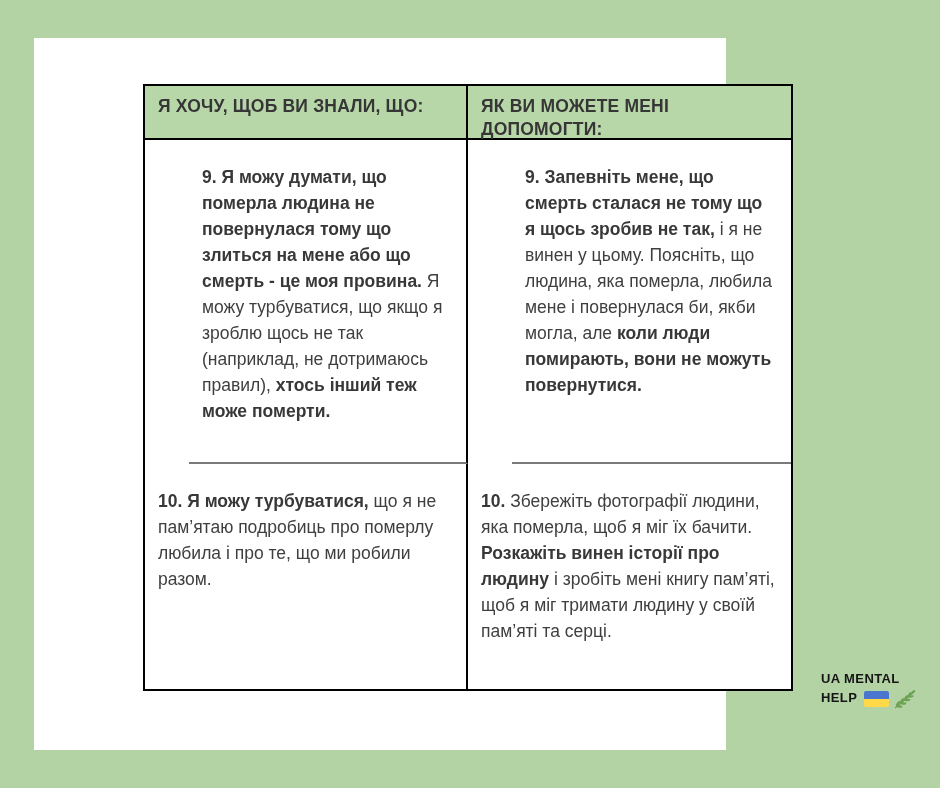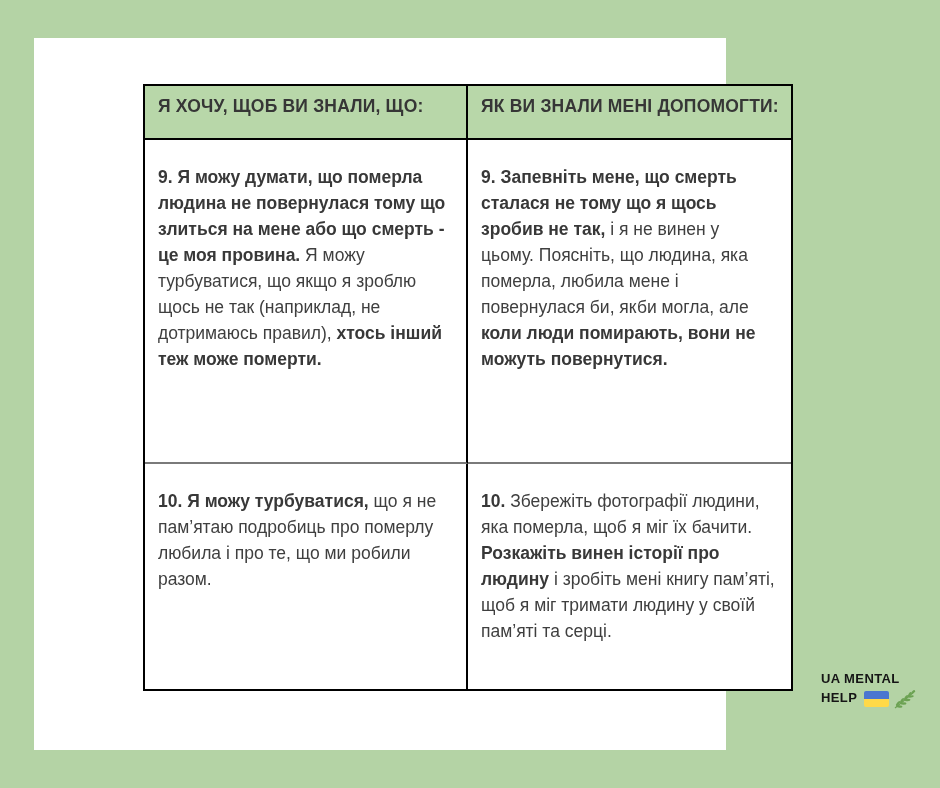--- a/index.html
+++ b/index.html
@@ -48,20 +48,21 @@
   .td {
     padding: 24px 16px 0 13px;
     font-size: 17.5px;
     line-height: 26px;
     color: var(--text-color, #3f3f3f);
     box-sizing: border-box;
     background: var(--card-bg, #ffffff);
   }
   .row-9 {
     border-bottom: 2px solid var(--row-divider, #7a7a7a);
+    margin-left: 44px;
   }
   .td .b {
     font-weight: 700;
     color: #383838;
   }
   .brand {
     position: absolute;
     left: 787px;
     top: 632px;
     color: var(--brand-text, #151515);
@@ -91,21 +92,21 @@
     top: 2px;
   }
 </style>
 </head>
 <body>
 
 <div class="card">
 
   <div class="grief-table">
     <div class="th col-left">Я ХОЧУ, ЩОБ ВИ ЗНАЛИ, ЩО:</div>
-    <div class="th">ЯК ВИ ЗНАЛИ МЕНІ ДОПОМОГТИ:</div>
+    <div class="th">ЯК ВИ МОЖЕТЕ МЕНІ ДОПОМОГТИ:</div>
 
     <div class="td col-left row-9"><span class="b">9. Я можу думати, що померла людина не повернулася тому що злиться на мене або що смерть - це моя провина.</span><span> Я можу турбуватися, що якщо я зроблю щось не так (наприклад, не дотримаюсь правил), </span><span class="b">хтось інший теж може померти.</span></div>
     <div class="td row-9"><span class="b">9. Запевніть мене, що смерть сталася не тому що я щось зробив не так,</span><span> і я не винен у цьому. Поясніть, що людина, яка померла, любила мене і повернулася би, якби могла, але </span><span class="b">коли люди помирають, вони не можуть повернутися.</span></div>
 
     <div class="td col-left"><span class="b">10. Я можу турбуватися,</span><span> що я не пам’ятаю подробиць про померлу любила і про те, що ми робили разом.</span></div>
     <div class="td"><span class="b">10.</span><span> Збережіть фотографії людини, яка померла, щоб я міг їх бачити. </span><span class="b">Розкажіть винен історії про людину</span><span> і зробіть мені книгу пам’яті, щоб я міг тримати людину у своїй пам’яті та серці.</span></div>
   </div>
 
   <div class="brand">
     <div class="brand-line1">UA MENTAL</div>

